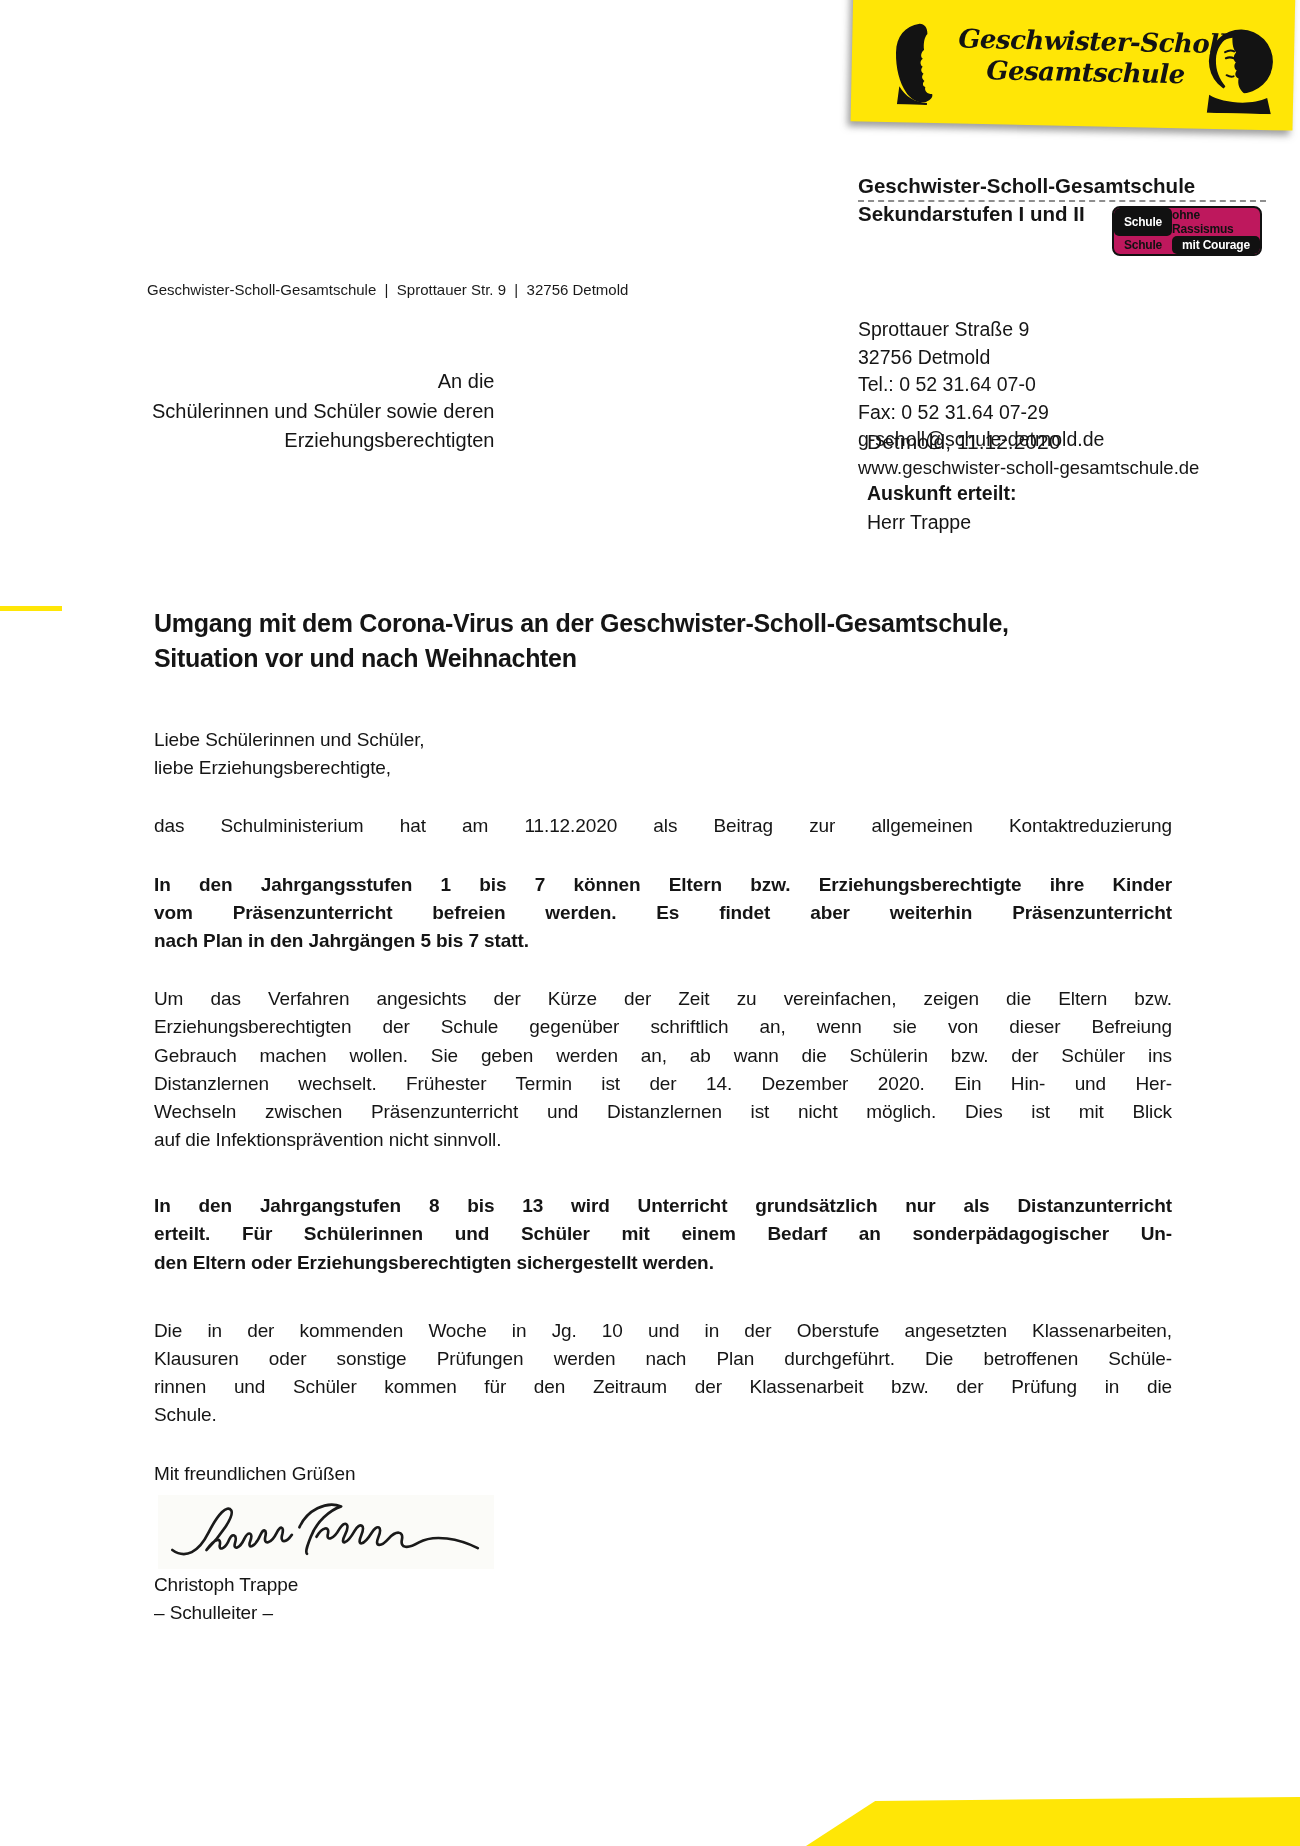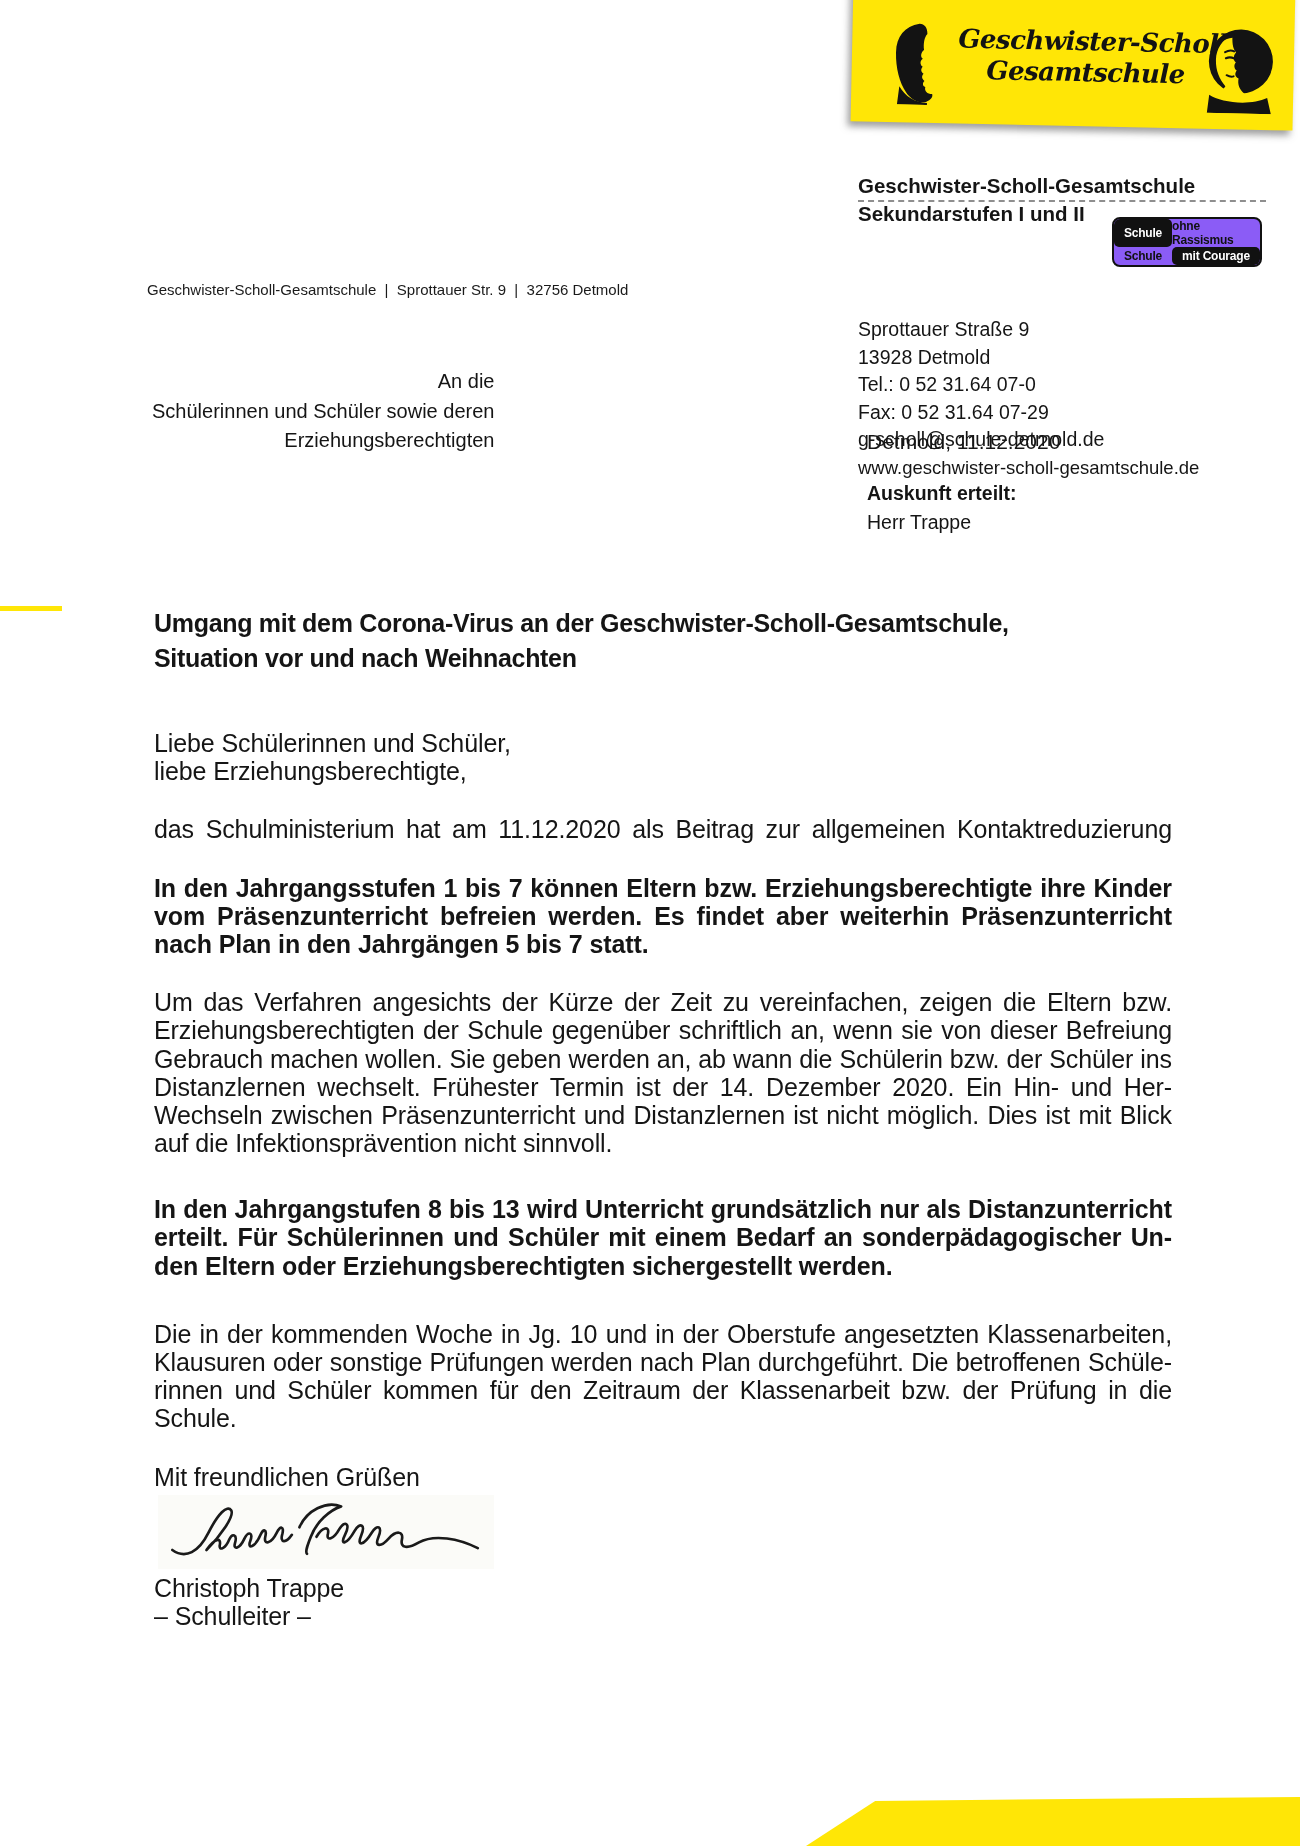--- a/index.html
+++ b/index.html
@@ -21,42 +21,42 @@
   }
   .face{position:absolute;}
   .face-left{left:40px;top:42px;width:58px;height:82px;}
   .face-right{left:352px;top:36px;width:70px;height:90px;}
   
   .school-name{position:absolute;left:858px;top:174px;font-size:20.5px;font-weight:bold;white-space:pre;}
   .dashed-underline{position:absolute;left:858px;top:200px;width:408px;height:0;border-top:2px dashed #8f8f8f;}
   .subtitle{position:absolute;left:858px;top:202px;font-size:20.5px;font-weight:bold;white-space:pre;}
   .sor-badge{
     position:absolute;left:1112px;top:206px;width:150px;height:50px;
-    border:2.5px solid #111;border-radius:8px;background:#8b5cf6;overflow:hidden;
+    border:2.5px solid #111;border-radius:8px;background:#be185d;overflow:hidden;
     display:flex;flex-direction:column;box-sizing:border-box;
-    font-size:12px;font-weight:bold;letter-spacing:-0.2px;margin-top:11px;
+    font-size:12px;font-weight:bold;letter-spacing:-0.2px;
   }
   .sor-row{flex:1;display:flex;align-items:stretch;}
   .sor-cell{display:flex;align-items:center;justify-content:center;}
   .sor-dark{background:#111;color:#fff;border-radius:5px;}
   .sor-light{color:#111;}
   .sor-row .fixed{width:58px;}
   .sor-row .grow{flex:1;}
   .address{position:absolute;left:858px;top:261px;font-size:19.5px;line-height:27.5px;white-space:pre;}
   .address .addr-line:last-child{font-size:18.5px;}
   .date-line{position:absolute;left:867px;top:430px;font-size:21px;white-space:pre;}
   .contact-label{position:absolute;left:867px;top:482px;font-size:19.5px;font-weight:bold;white-space:pre;}
   .contact-name{position:absolute;left:867px;top:511px;font-size:19.5px;white-space:pre;}
   
   .sender-line{position:absolute;left:147px;top:281px;font-size:15px;white-space:pre;color:#1a1a1a;}
   .recipient{position:absolute;left:152px;top:308px;font-size:20px;line-height:29.5px;white-space:pre;text-align:right;}
   
   .subject{position:absolute;left:154px;top:606px;width:1020px;font-size:25px;font-weight:bold;line-height:35px;letter-spacing:-0.3px;}
   
-  .body-block{position:absolute;left:154px;top:729px;width:1018px;font-size:25px;letter-spacing:-0.1px;}
+  .body-block{position:absolute;left:154px;top:729px;width:1018px;font-size:19px;letter-spacing:-0.1px;}
   .para{margin-top:30px;}
   .para:first-child{margin-top:0;}
   .para.p5{margin-top:38px;}
   .para.p6{margin-top:40px;}
   .para.bold{font-weight:bold;}
   .bline{height:28.2px;overflow:hidden;white-space:normal;}
   .jline{text-align:justify;}
   .jline::after{content:"";display:inline-block;width:100%;height:0;}
   .greeting{margin-top:30px;height:28px;}
   .signature{margin-top:4px;margin-left:4px;width:336px;height:74px;background:#fbfbf8;}
@@ -111,21 +111,21 @@
     <span class="sor-cell sor-light grow">ohne Rassismus</span>
   </div>
   <div class="sor-row">
     <span class="sor-cell sor-light fixed">Schule</span>
     <span class="sor-cell sor-dark grow">mit Courage</span>
   </div>
 </div>
 
 <div class="address">
   
-<div class="addr-line">Sprottauer Straße 9</div><div class="addr-line">13928 Detmold</div><div class="addr-line">Tel.: 0 52 31.64 07-0</div><div class="addr-line">Fax: 0 52 31.64 07-29</div><div class="addr-line">g-scholl@schule-detmold.de</div><div class="addr-line">www.geschwister-scholl-gesamtschule.de</div></div>
+<div class="addr-line">Sprottauer Straße 9</div><div class="addr-line">32756 Detmold</div><div class="addr-line">Tel.: 0 52 31.64 07-0</div><div class="addr-line">Fax: 0 52 31.64 07-29</div><div class="addr-line">g-scholl@schule-detmold.de</div><div class="addr-line">www.geschwister-scholl-gesamtschule.de</div></div>
 
 <div class="date-line">Detmold, 11.12.2020</div>
 <div class="contact-label">Auskunft erteilt:</div>
 <div class="contact-name">Herr Trappe</div>
 
 <div class="sender-line">Geschwister-Scholl-Gesamtschule  |  Sprottauer Str. 9  |  32756 Detmold</div>
 <div class="recipient">
   
 <div>An die</div><div>Schülerinnen und Schüler sowie deren</div><div>Erziehungsberechtigten</div></div>
 

